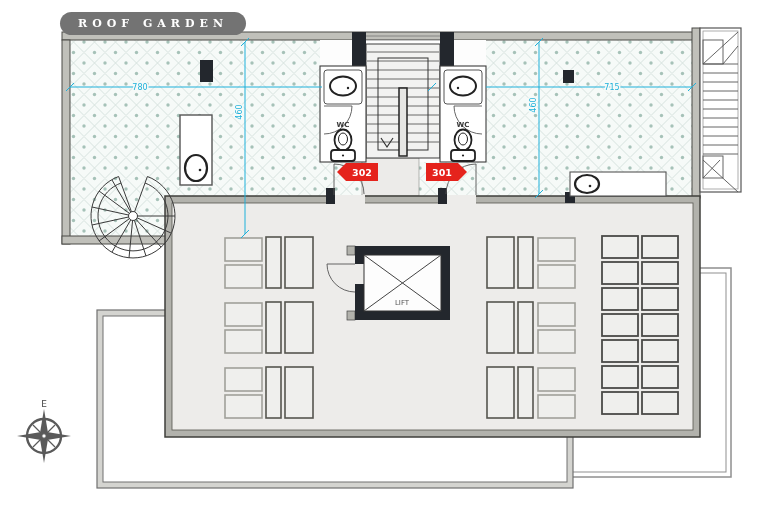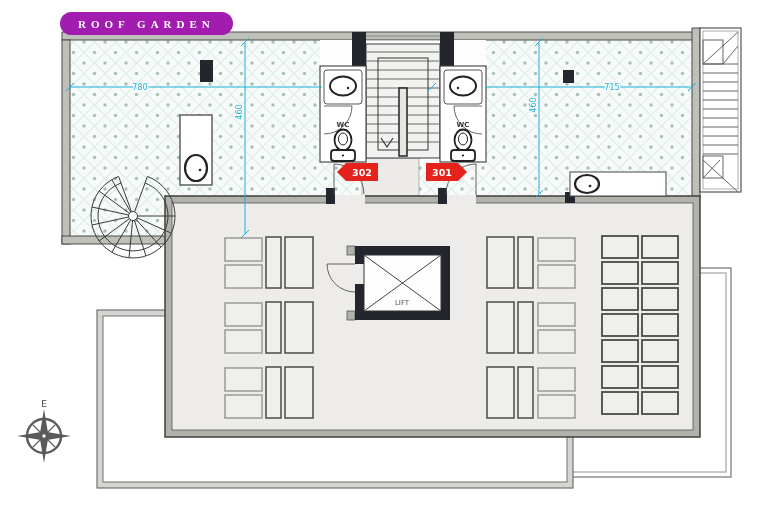--- a/index.html
+++ b/index.html
@@ -231,15 +231,15 @@
     <g fill="#5a5a5a">
       <polygon points="44,409 39.5,436 48.5,436"></polygon>
       <polygon points="44,463 39.5,436 48.5,436"></polygon>
       <polygon points="17,436 44,431.5 44,440.5"></polygon>
       <polygon points="71,436 44,431.5 44,440.5"></polygon>
     </g>
     <circle cx="44" cy="436" r="2.2" fill="#fff" stroke="#5a5a5a" stroke-width="1"></circle>
   </g>
 </svg>
 
-<div class="title-pill" style="background: #a21caf; font-family: Liberation Serif, serif;">ROOF GARDEN</div>
+<div class="title-pill" style="background: #737373;">ROOF GARDEN</div>
 
 </div>
 
 </body></html>

